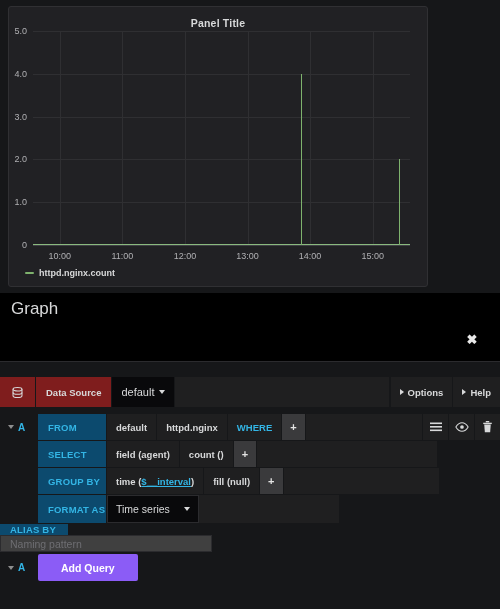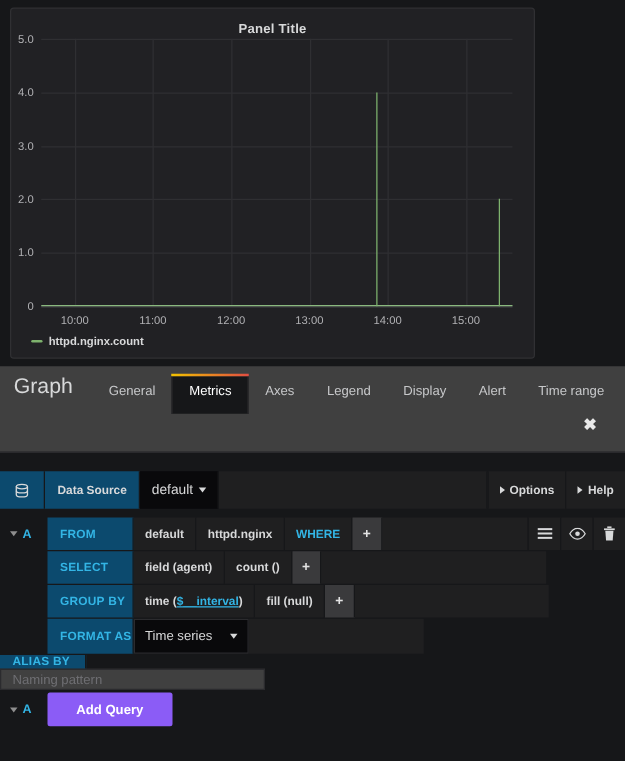--- a/index.html
+++ b/index.html
@@ -64,21 +64,21 @@
     display: flex; align-items: center; gap: 5px;
   }
   #legend-swatch {
     width: 9px; height: 2px; background: #7eb26d; border-radius: 1px;
   }
   #legend-label { font-size: 9px; color: #d8d9da; font-weight: bold; }
 
   
   #editor-tabs {
     position: absolute; left: 0; top: 293px; width: 500px; height: 69px;
-    background: #404040;
+    background: #000000;
     border-bottom: 1px solid #2b2b2e;
   }
   #editor-heading {
     position: absolute; left: 11px; top: 6px;
     font-size: 17px; color: #d8d9da; font-weight: normal;
   }
   #tab-strip {
     position: absolute; left: 74px; top: 8px;
     display: flex; align-items: stretch; height: 30px;
   }
@@ -106,21 +106,21 @@
     text-align: center; cursor: pointer; font-weight: bold;
   }
 
   
   #ds-bar {
     position: absolute; left: 0; top: 377px; width: 500px; height: 30px;
     display: flex; align-items: stretch;
   }
   .ds-seg {
     display: flex; align-items: center; justify-content: center;
-    background: #0c4a6e;
+    background: #7f1d1d;
     border-right: 1px solid #161719;
     font-size: 9.5px; color: #d8d9da; font-weight: bold;
     white-space: nowrap;
   }
   #ds-icon-seg { width: 36px; }
   #ds-label-seg { padding: 0 10px; }
   #ds-select {
     padding: 0 9px; background: #09090b;
     display: flex; align-items: center; gap: 5px;
     font-size: 11px; color: #d8d9da; font-weight: normal;
@@ -251,29 +251,20 @@
 
   <div id="legend">
     <span id="legend-swatch"></span>
     <span id="legend-label">httpd.nginx.count</span>
   </div>
 </div>
 
 <div id="editor-tabs">
   <div id="editor-heading">Graph</div>
 
-  <div id="tab-strip">
-    <div class="tab">General</div>
-    <div class="tab active">Metrics</div>
-    <div class="tab">Axes</div>
-    <div class="tab">Legend</div>
-    <div class="tab">Display</div>
-    <div class="tab">Alert</div>
-    <div class="tab">Time range</div>
-  </div>
 
   <div id="close-btn">✖</div>
 </div>
 
 <div id="ds-bar">
   <div class="ds-seg" id="ds-icon-seg">
     <svg width="13" height="13" viewBox="0 0 16 16" fill="none" stroke="#d8d9da" stroke-width="1.3">
       <ellipse cx="8" cy="4" rx="5.5" ry="2.2"></ellipse>
       <path d="M2.5 4v8c0 1.2 2.5 2.2 5.5 2.2s5.5-1 5.5-2.2V4"></path>
       <path d="M2.5 8c0 1.2 2.5 2.2 5.5 2.2s5.5-1 5.5-2.2"></path>

